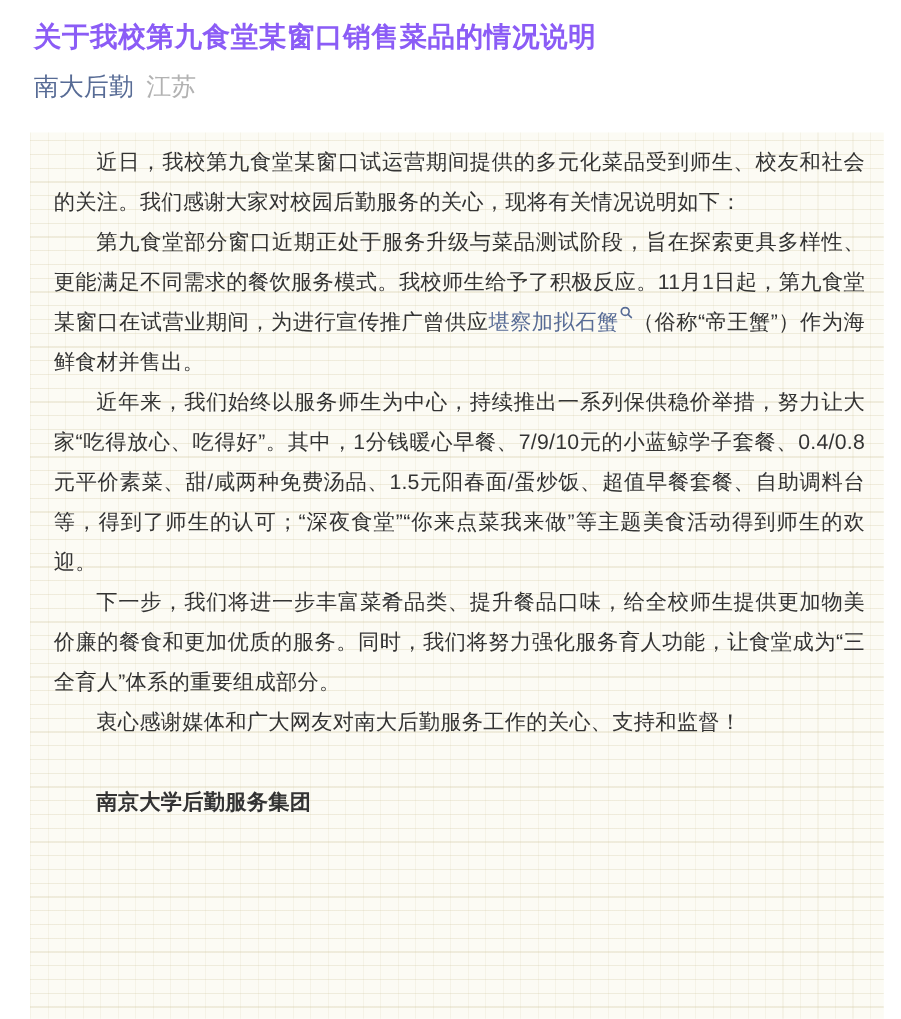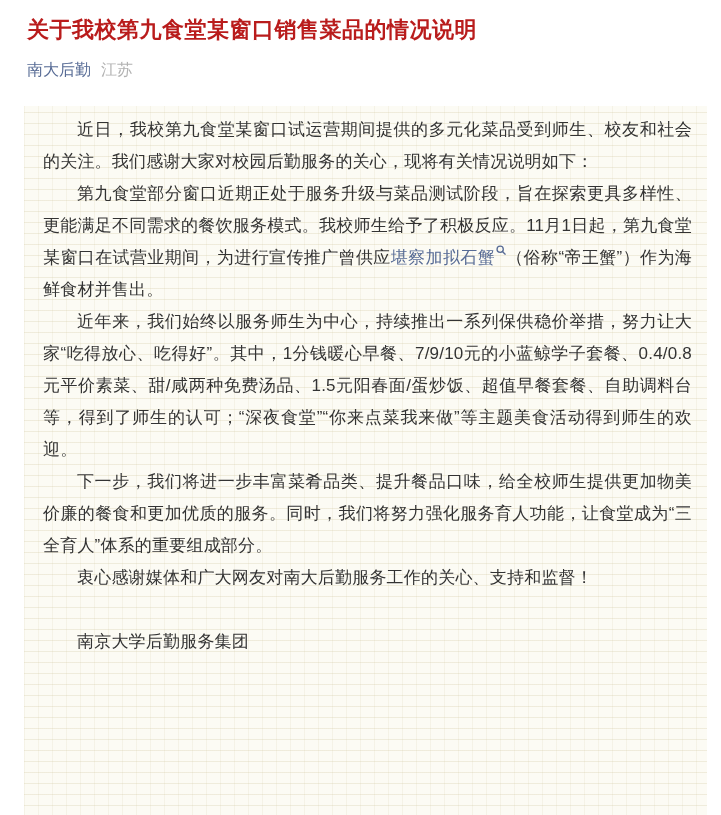--- a/index.html
+++ b/index.html
@@ -16,26 +16,26 @@
     position: relative;
   }
   .article {
     padding-top: 14px;
   }
   .article-title {
     margin: 0 30px 0 27px;
     font-size: 22px;
     line-height: 31px;
     font-weight: 700;
-    color: #b91c1c;
+    color: #8b5cf6;
     letter-spacing: 0.5px;
   }
   .meta-row {
     margin: 15px 27px 0 27px;
-    font-size: 16px;
+    font-size: 20px;
     line-height: 20px;
     color: #b2b2b2;
     display: flex;
     align-items: center;
     gap: 10px;
     white-space: nowrap;
   }
   .account-link {
     color: #576b95;
     cursor: pointer;
@@ -75,20 +75,21 @@
   .search-sup {
     display: inline-block;
     vertical-align: 8px;
     line-height: 0;
     margin-left: 1px;
   }
   .search-sup svg { display: block; }
   .sign {
     text-align: right;
     text-indent: 0;
+    font-weight: bold;
   }
   .sign-name { margin-top: 32px !important; }
 </style>
 </head>
 <body>
 
 <div class="article">
 
   <h1 class="article-title">关于我校第九食堂某窗口销售菜品的情况说明</h1>
 

